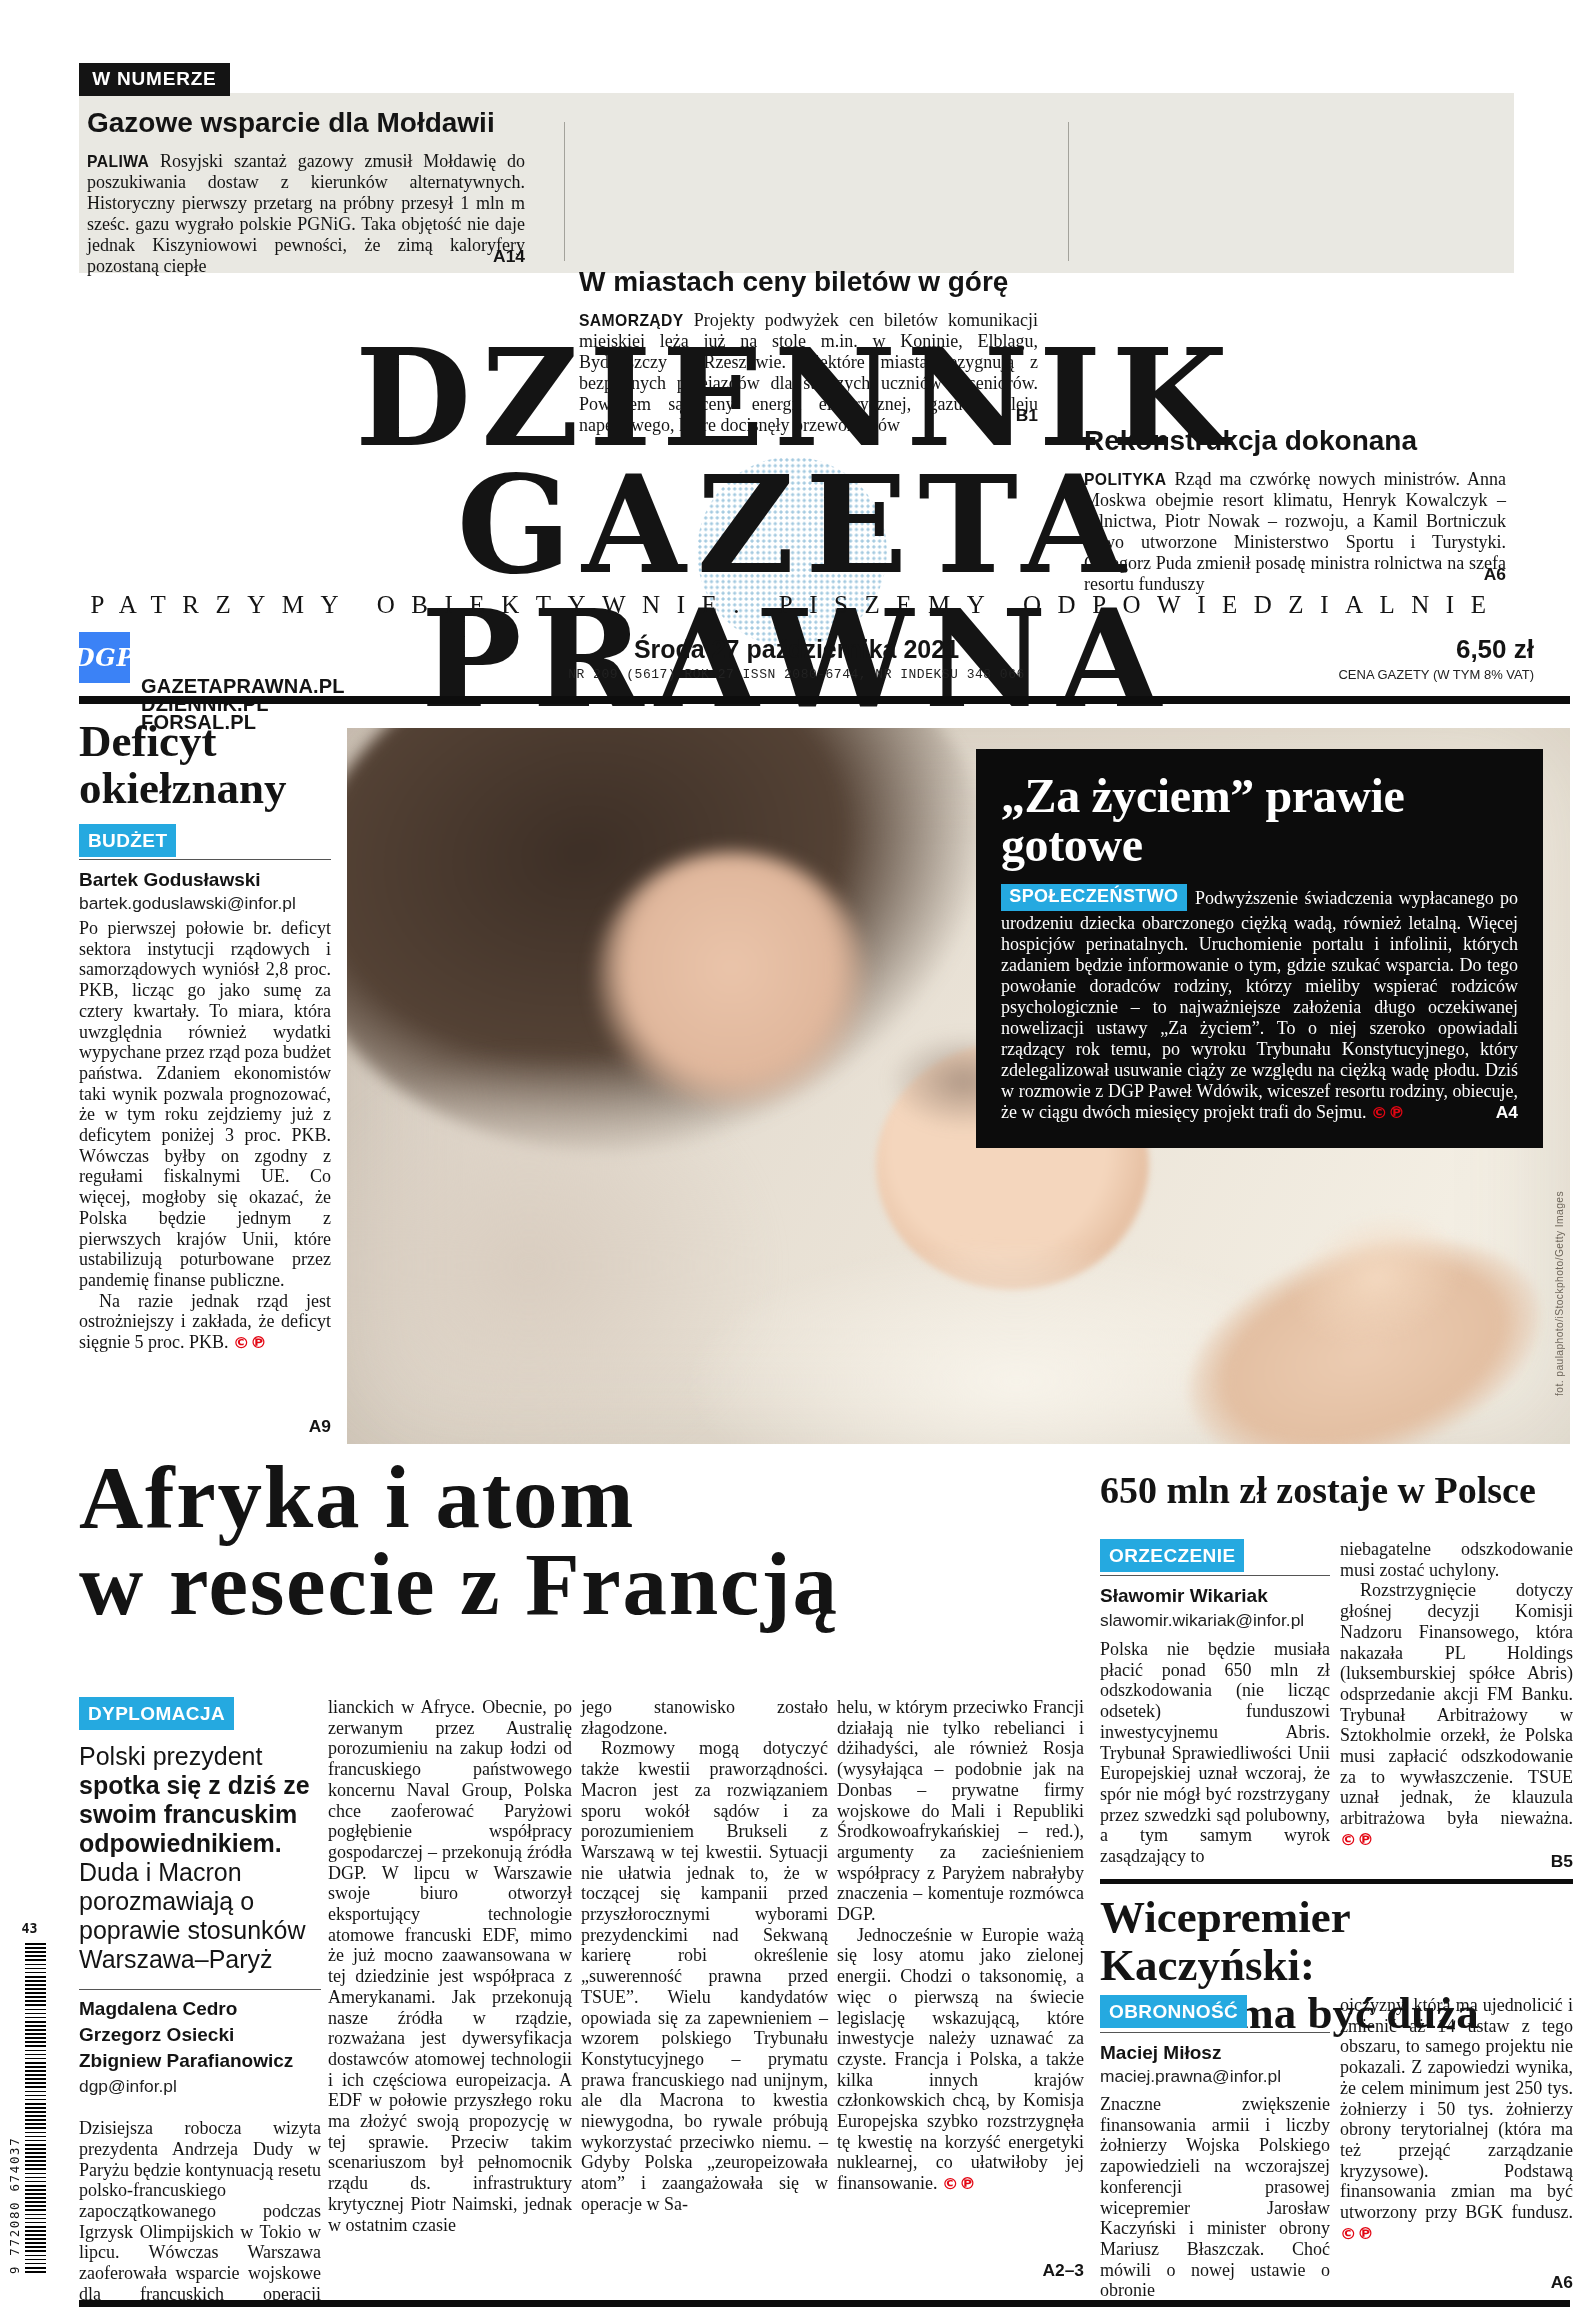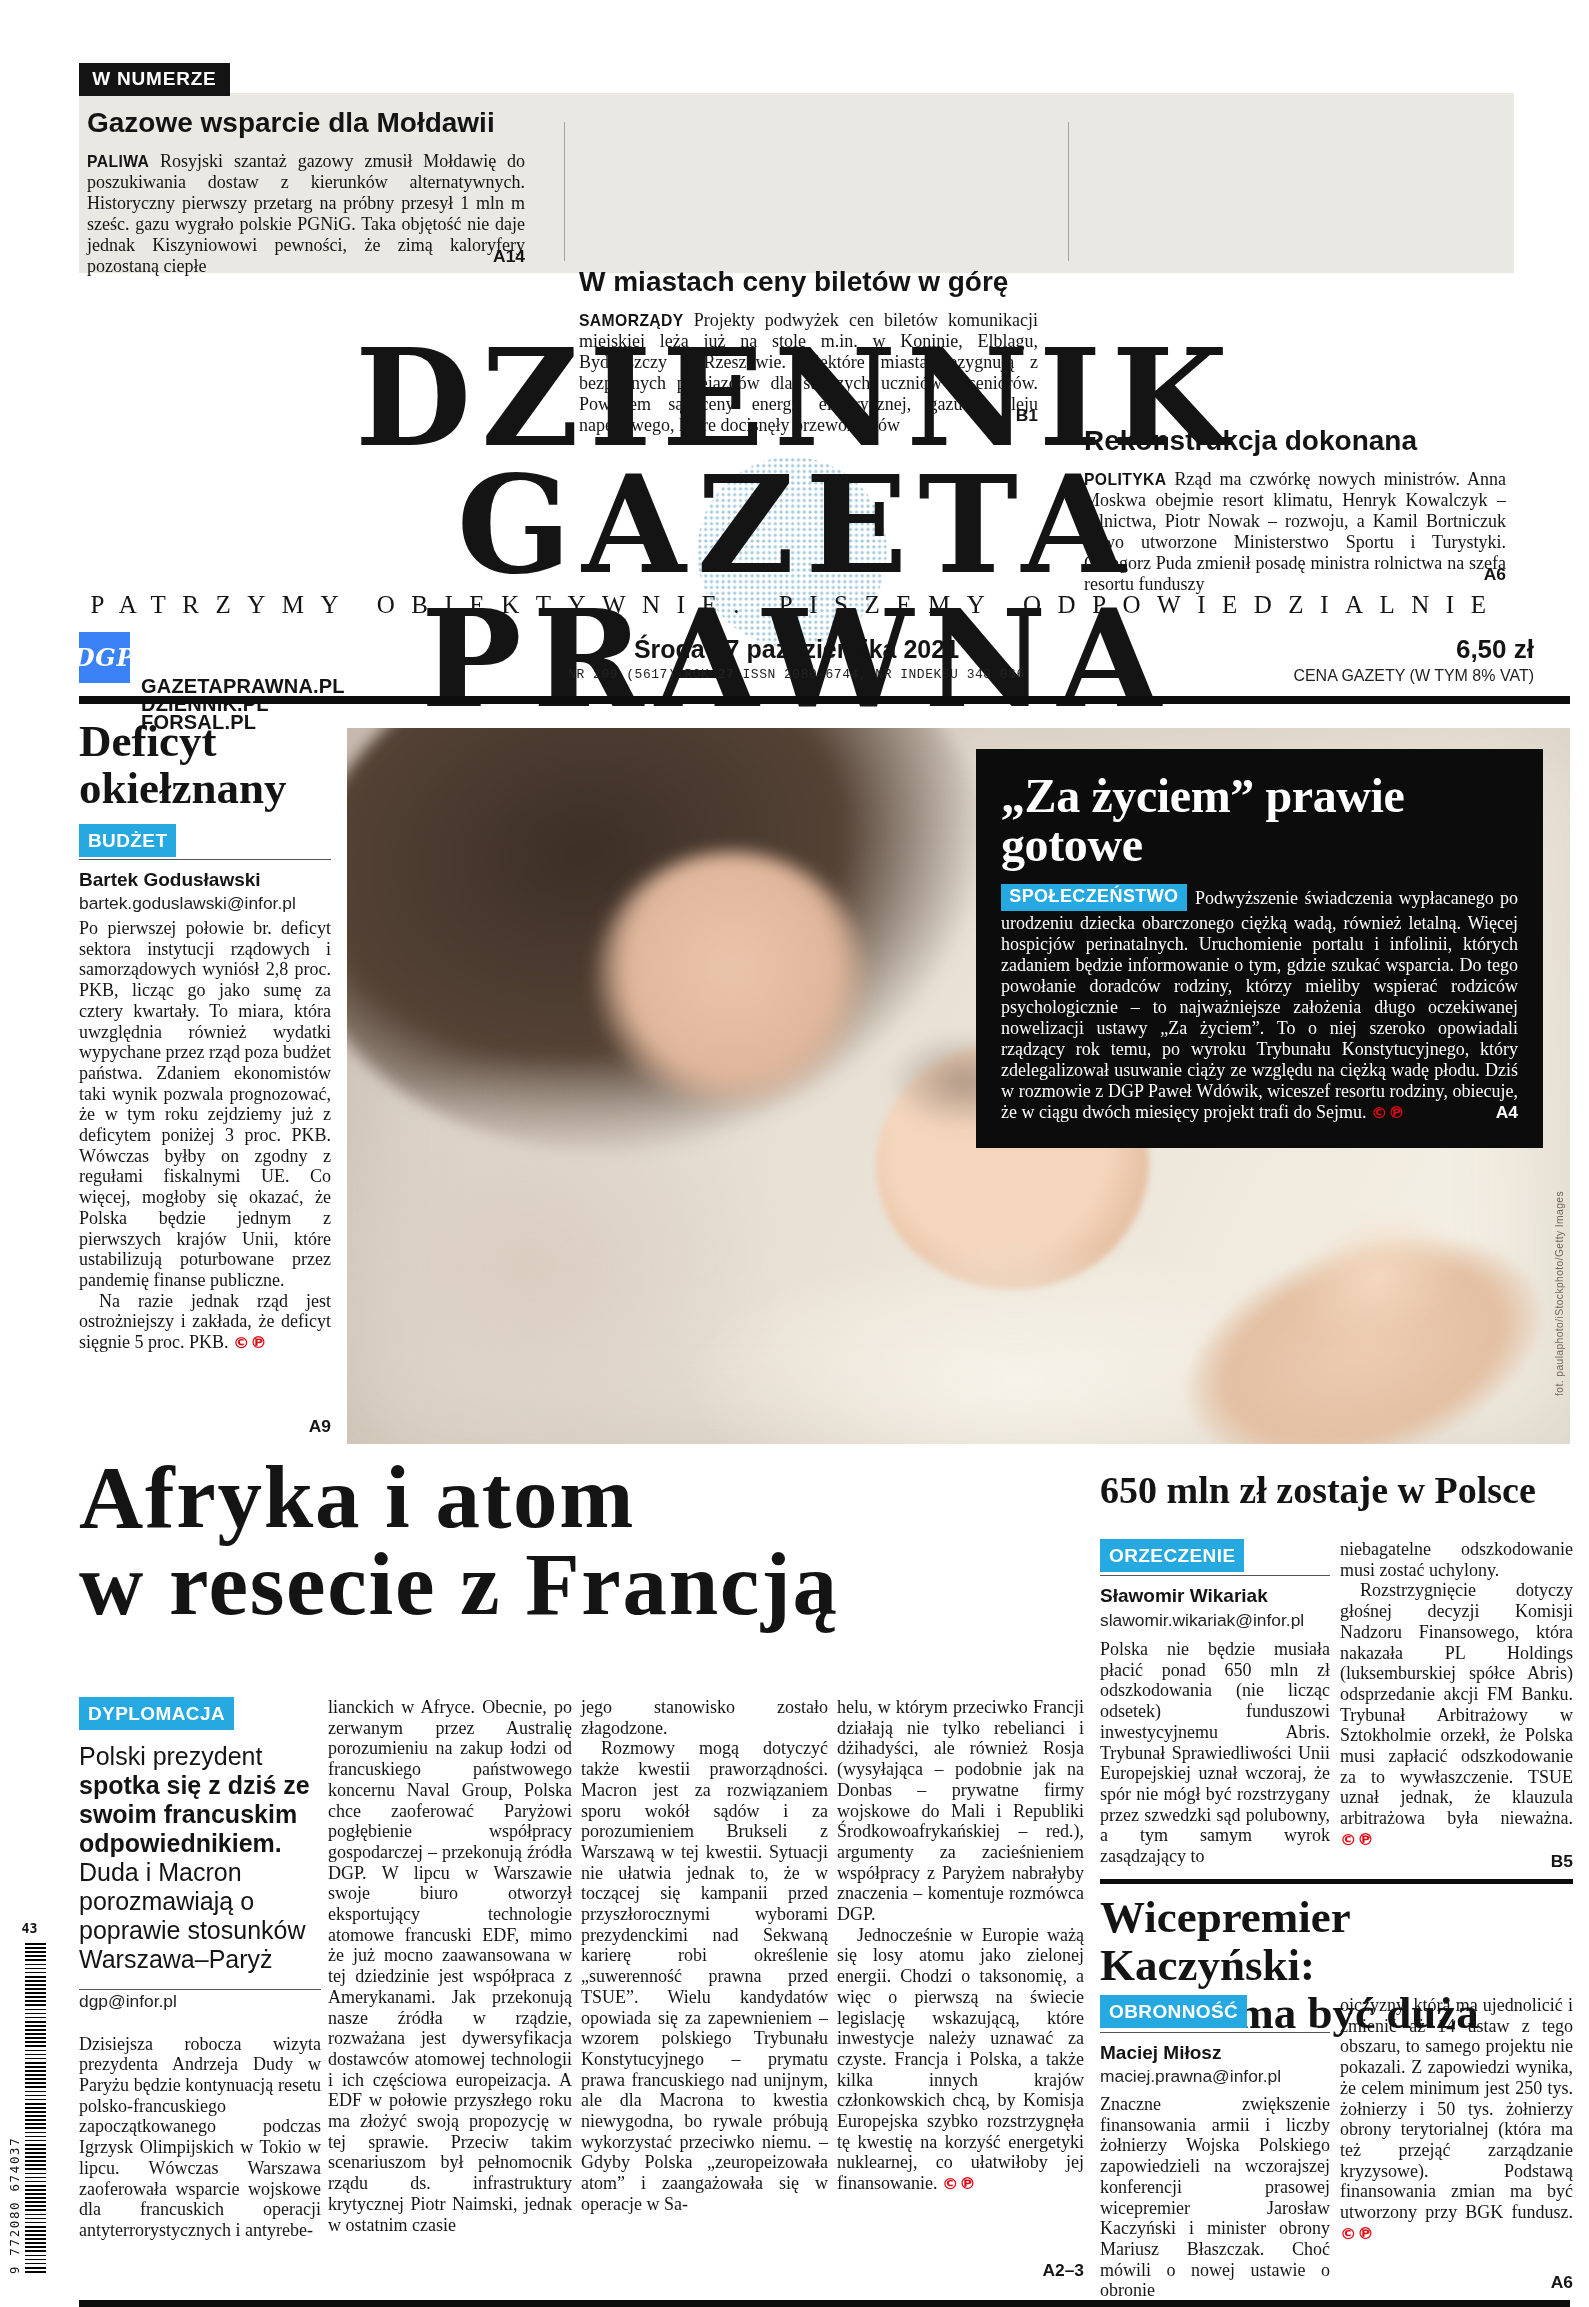--- a/index.html
+++ b/index.html
@@ -28,21 +28,21 @@
          background-size:5.8px 5.8px;opacity:.75;}
   .tagline{font-family:"Liberation Serif",serif;font-size:25px;letter-spacing:16.5px;text-align:center;width:1435px;left:79px;}
 
   
   .dgp{background:#3b82f6;color:#fff;display:flex;align-items:center;justify-content:center;
        font-family:"DejaVu Serif",serif;font-weight:bold;font-size:24px;letter-spacing:0.8px;font-style:italic;}
   .sites{font-family:"Liberation Sans",sans-serif;font-weight:bold;font-size:20px;line-height:18px;letter-spacing:0.2px;margin-top:45px;}
   .d-date{font-family:"Liberation Sans",sans-serif;font-weight:bold;font-size:25px;text-align:center;}
   .d-issue{font-family:Liberation Mono, monospace;font-size:13px;letter-spacing:0.5px;text-align:center;color:#222;}
   .d-price{font-family:"Liberation Sans",sans-serif;font-weight:bold;font-size:26px;text-align:right;}
-  .d-note{font-family:"Liberation Sans",sans-serif;font-size:16px;text-align:right;color:#222;}
+  .d-note{font-family:"Liberation Sans",sans-serif;font-size:13px;text-align:right;color:#222;}
   .rule{background:#0d0d0d;}
 
   
   .tag{display:inline-block;background:#25a9e0;color:#fff;font-family:"Liberation Sans",sans-serif;
        font-weight:bold;font-size:19px;letter-spacing:0.4px;padding:6px 9px 5px;}
   .hl{font-weight:bold;line-height:1.05;}
   .hair{background:#555;height:0.8px;}
   .by{font-family:"Liberation Sans",sans-serif;font-weight:bold;font-size:19px;line-height:26px;}
   .mail{font-family:"Liberation Sans",sans-serif;font-size:17.4px;color:#222;}
   .bt{font-size:18px;line-height:20.7px;text-align:justify;}
@@ -144,20 +144,25 @@
     <div>Afryka i atom</div>
     <div>w resecie z Francją</div>
   </div>
 
   <div class="abs" style="left:79px;top:1697px;width:242px;">
     <span class="tag">DYPLOMACJA</span>
     <div class="lead" style="margin-top:11.6px;">
       <span>Polski prezydent </span><b>spotka się z dziś ze swoim francuskim odpowiednikiem.</b><span> Duda i Macron porozmawiają o poprawie stosunków Warszawa–Paryż</span>
     </div>
     <div class="hair" style="margin-top:15px;"></div>
+    <div class="by" style="margin-top:6.6px;">
+      <div>Magdalena Cedro</div>
+      <div>Grzegorz Osiecki</div>
+      <div>Zbigniew Parafianowicz</div>
+    </div>
     <div class="mail" style="margin-top:1.7px;">dgp@infor.pl</div>
     <div class="bt" style="margin-top:21.5px;">Dzisiejsza robocza wizyta prezydenta Andrzeja Dudy w Paryżu będzie kontynuacją resetu polsko-francuskiego zapoczątkowanego podczas Igrzysk Olimpijskich w Tokio w lipcu. Wówczas Warszawa zaoferowała wsparcie wojskowe dla francuskich operacji antyterrorystycznych i antyrebe-</div>
   </div>
 
   <div class="abs bt" style="left:328px;top:1697px;width:244px;">lianckich w Afryce. Obecnie, po zerwanym przez Australię porozumieniu na zakup łodzi od francuskiego państwowego koncernu Naval Group, Polska chce zaoferować Paryżowi pogłębienie współpracy gospodarczej – przekonują źródła DGP. W lipcu w Warszawie swoje biuro otworzył eksportujący technologie atomowe francuski EDF, mimo że już mocno zaawansowana w tej dziedzinie jest współpraca z Amerykanami. Jak przekonują nasze źródła w rządzie, rozważana jest dywersyfikacja dostawców atomowej technologii i ich częściowa europeizacja. A EDF w połowie przyszłego roku ma złożyć swoją propozycję w tej sprawie. Przeciw takim scenariuszom był pełnomocnik rządu ds. infrastruktury krytycznej Piotr Naimski, jednak w ostatnim czasie</div>
 
   <div class="abs bt cols" style="left:581px;top:1697px;width:247px;">
     <p>jego stanowisko zostało złagodzone.</p>
     <p>Rozmowy mogą dotyczyć także kwestii praworządności. Macron jest za rozwiązaniem sporu wokół sądów i za porozumieniem Brukseli z Warszawą w tej kwestii. Sytuacji nie ułatwia jednak to, że w toczącej się kampanii przed przyszłorocznymi wyborami prezydenckimi nad Sekwaną karierę robi określenie „suwerenność prawna przed TSUE”. Wielu kandydatów opowiada się za zapewnieniem – wzorem polskiego Trybunału Konstytucyjnego – prymatu prawa francuskiego nad unijnym, ale dla Macrona to kwestia niewygodna, bo rywale próbują wykorzystać przeciwko niemu. – Gdyby Polska „zeuropeizowała atom” i zaangażowała się w operacje w Sa-</p>
   </div>

